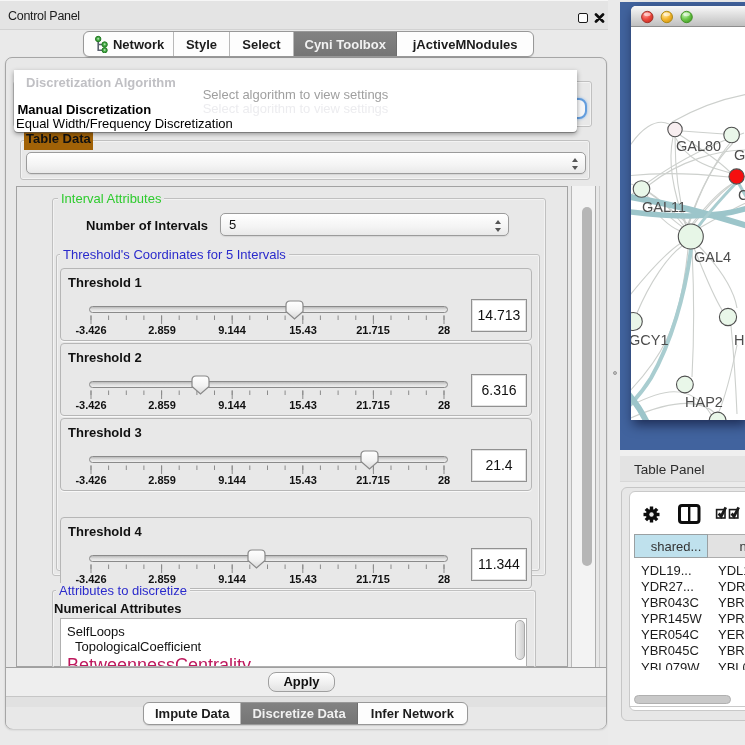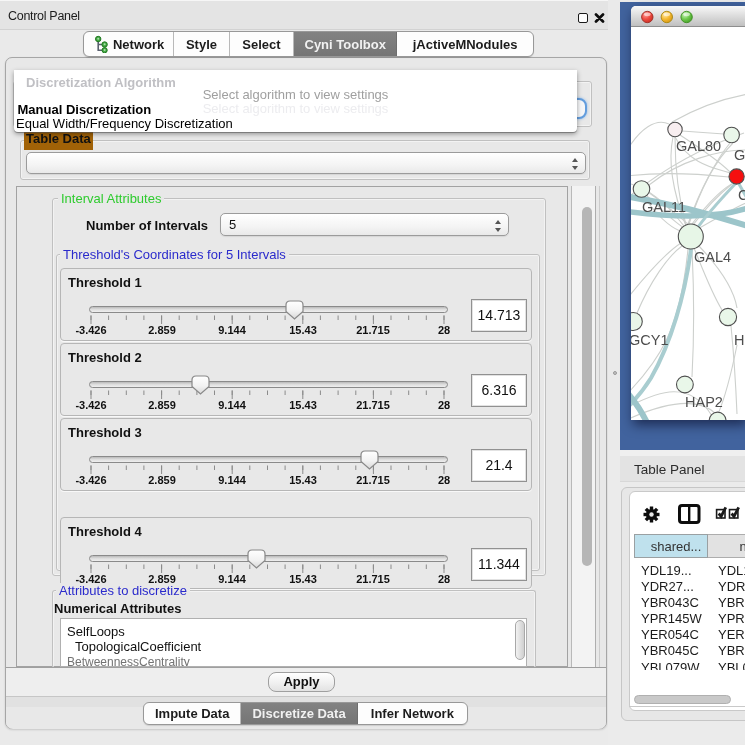--- a/index.html
+++ b/index.html
@@ -298,21 +298,21 @@
   </svg>
   <div class="vbox">11.344</div>
 </div>
 
 <div class="grp" style="left:52px;top:590px;width:484px;height:85px;border-bottom:none;border-radius:3px 3px 0 0"></div>
 <div class="abs" style="left:56px;top:583px;background:#e8e8e8;padding:0 3px;font-size:13px;color:#2a2acc">Attributes to discretize</div>
 <div class="abs b13" style="left:54px;top:601px">Numerical Attributes</div>
 <div class="abs" style="left:60px;top:618px;width:467px;height:49px;background:#ffffff;border:1px solid #b0b0b0;overflow:hidden">
   <div style="position:absolute;left:6px;top:4.5px;font-size:13px;color:#111">SelfLoops</div>
   <div style="position:absolute;left:14px;top:20px;font-size:13px;color:#111">TopologicalCoefficient</div>
-  <div style="position:absolute;left:6px;top:35.5px;font-size:12px;color:#737373">BetweennessCentrality</div>
+  <div style="position:absolute;left:6px;top:35.5px;font-size:18px;color:#be185d">BetweennessCentrality</div>
   <div style="position:absolute;right:1px;top:1px;width:10px;height:40px;border:1px solid #a8a8a8;border-radius:6px;background:linear-gradient(to right,#f2f2f2,#cfcfcf)"></div>
 </div>
 
 <div class="abs" style="left:6px;top:667px;width:600px;height:29px;background:#eeeeee;border-top:1px solid #9f9f9f"></div>
 <div class="abs" style="left:268px;top:672px;width:67px;height:20px;border:1px solid #9f9f9f;border-radius:8px;background:linear-gradient(#ffffff,#f0f0f0 55%,#e2e2e2);font-size:13px;font-weight:bold;color:#111;text-align:center;line-height:18px">Apply</div>
 <div class="abs" style="left:6px;top:696px;width:600px;height:33px;background:#e8e8e8;border-top:1px solid #c6c6c6;border-radius:0 0 7px 7px"></div>
 <div class="abs" style="left:6px;top:697px;width:600px;height:10px;background:#e1e1e1"></div>
 
 <div class="seg" style="left:143px;top:702px;width:325px;height:23px">
   <div class="s" style="width:98px">Impute Data</div>

